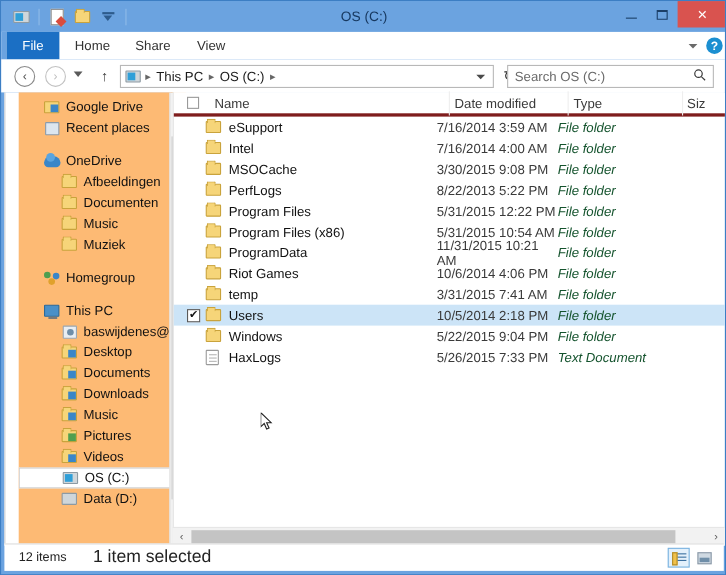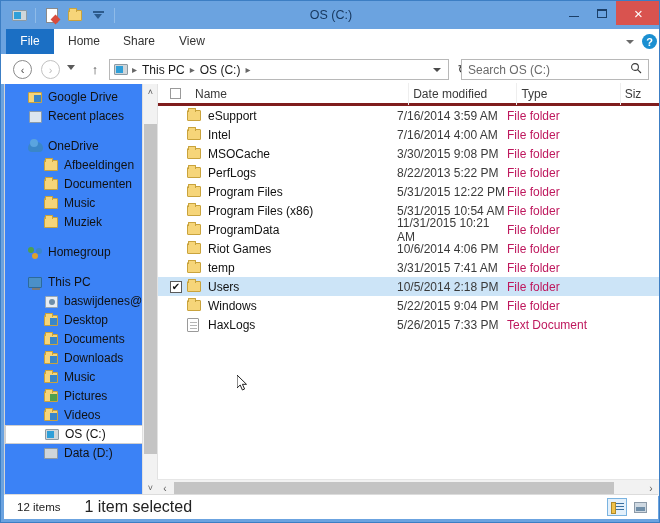--- a/index.html
+++ b/index.html
@@ -154,23 +154,23 @@
   
   #body {
     position: absolute; left: 3px; top: 83px;
     width: 654px; height: 412px;
     background: #ffffff;
     border-left: 1px solid #d4d4d4;
   }
 
   
   #sidebar {
-    position: absolute; left: 0; top: 0;
+    position: absolute; left: 12px; top: 0;
     width: 152px; height: 412px;
-    background: #3b82f6;
+    background: #fdba74;
     overflow: hidden;
   }
   .nav-item {
     position: relative;
     height: 19px; line-height: 19px;
     display: flex; align-items: center;
     font-size: 12px; color: #111111;
     white-space: nowrap;
   }
   .nav-item .ico {
@@ -316,21 +316,21 @@
     flex: 0 0 12px;
     display: flex; align-items: center; justify-content: center;
   }
   .row-check.on {
     border: 1px solid #5a5a5a; background: #ffffff;
     font-size: 10px; color: #111111; line-height: 1;
   }
   .row-ico { width: 16px; flex: 0 0 16px; display: flex; align-items: center; }
   .row-name { width: 194px; padding-left: 5px; overflow: hidden; white-space: nowrap; }
   .row-date { width: 110px; color: #3a3a3a; }
-  .row-type { width: 105px; color: #be185d; }
+  .row-type { width: 105px; color: #14532d; font-style: italic; }
   .row-size { width: 40px; }
   .txtdoc {
     width: 12px; height: 14px; background: #ffffff;
     border: 1px solid #9a9a9a; border-radius: 1px; position: relative;
   }
   .txtdoc:before {
     content: ""; position: absolute; left: 2px; top: 3px;
     width: 7px; height: 1px; background: #b5b5b5;
     box-shadow: 0 3px 0 #b5b5b5, 0 6px 0 #b5b5b5;
   }

